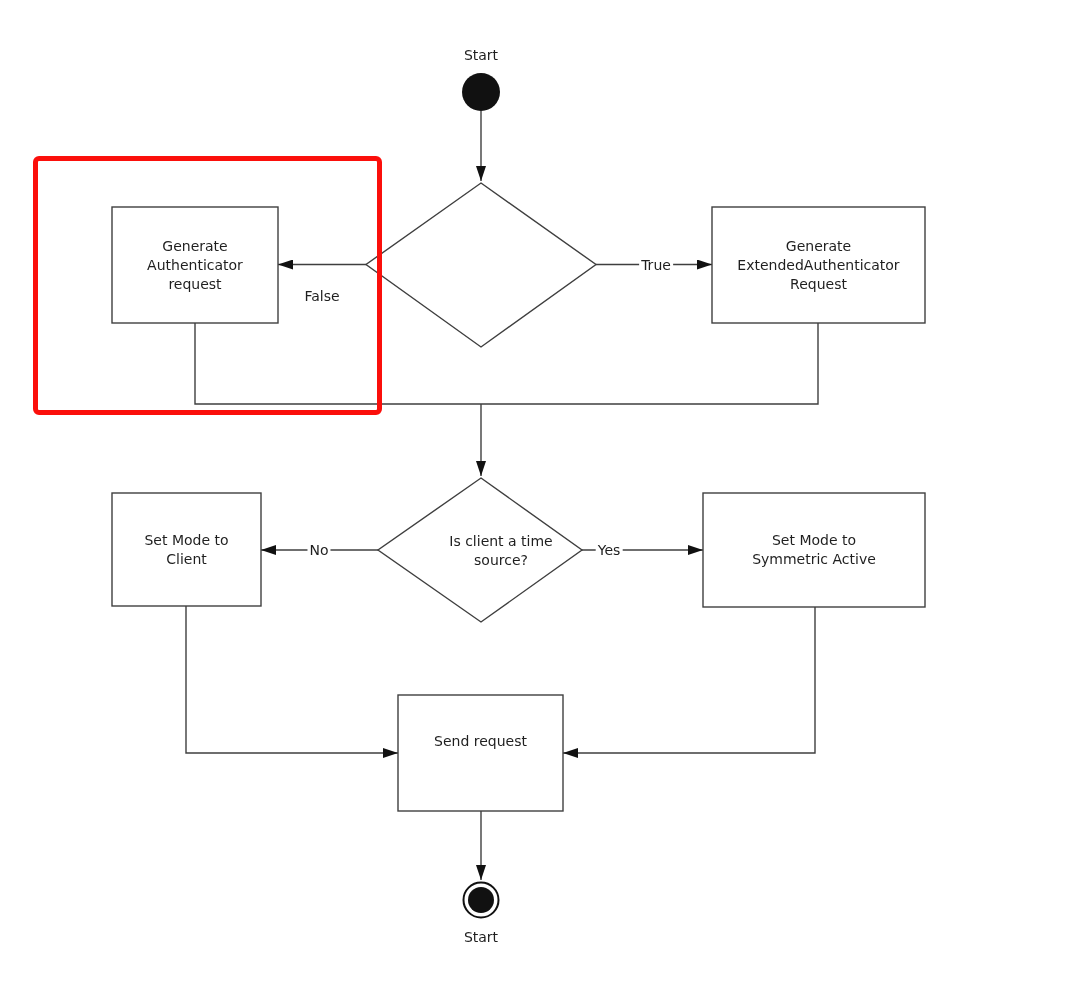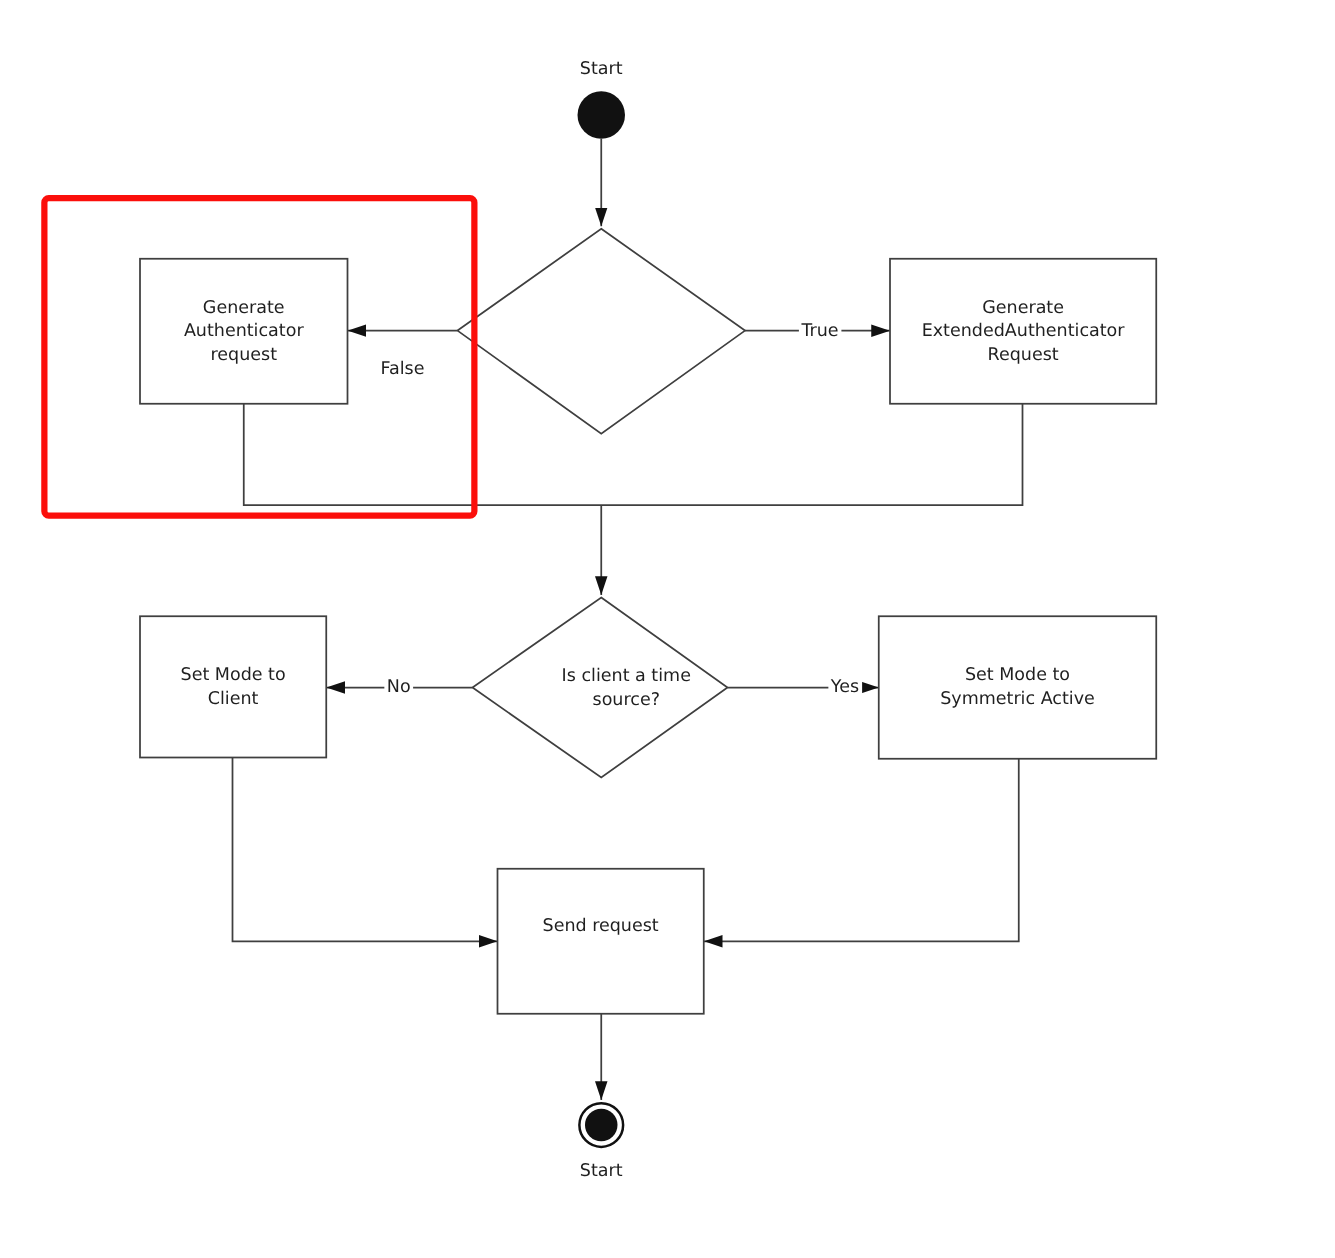--- a/index.html
+++ b/index.html
@@ -138,17 +138,17 @@
 source?</div>
   <div class="node-label" style="left:112px; top:493px; width:149px; height:113px;">Set Mode to
 Client</div>
   <div class="node-label" style="left:703px; top:493px; width:222px; height:114px;">Set Mode to
 Symmetric Active</div>
   <div class="node-label" style="left:398px; top:695px; width:165px; height:92px;">Send request</div>
 
   <div class="edge-label" style="left:322px; top:269px;margin-top:27px;">False</div>
   <div class="edge-label" style="left:656px; top:265px;">True</div>
   <div class="edge-label" style="left:319px; top:550px;">No</div>
-  <div class="edge-label" style="left:676px; top:550px;">Yes</div>
+  <div class="edge-label" style="left:609px; top:550px;">Yes</div>
 
   <div class="highlight-box"></div>
 
 </div>
 
 </body></html>

